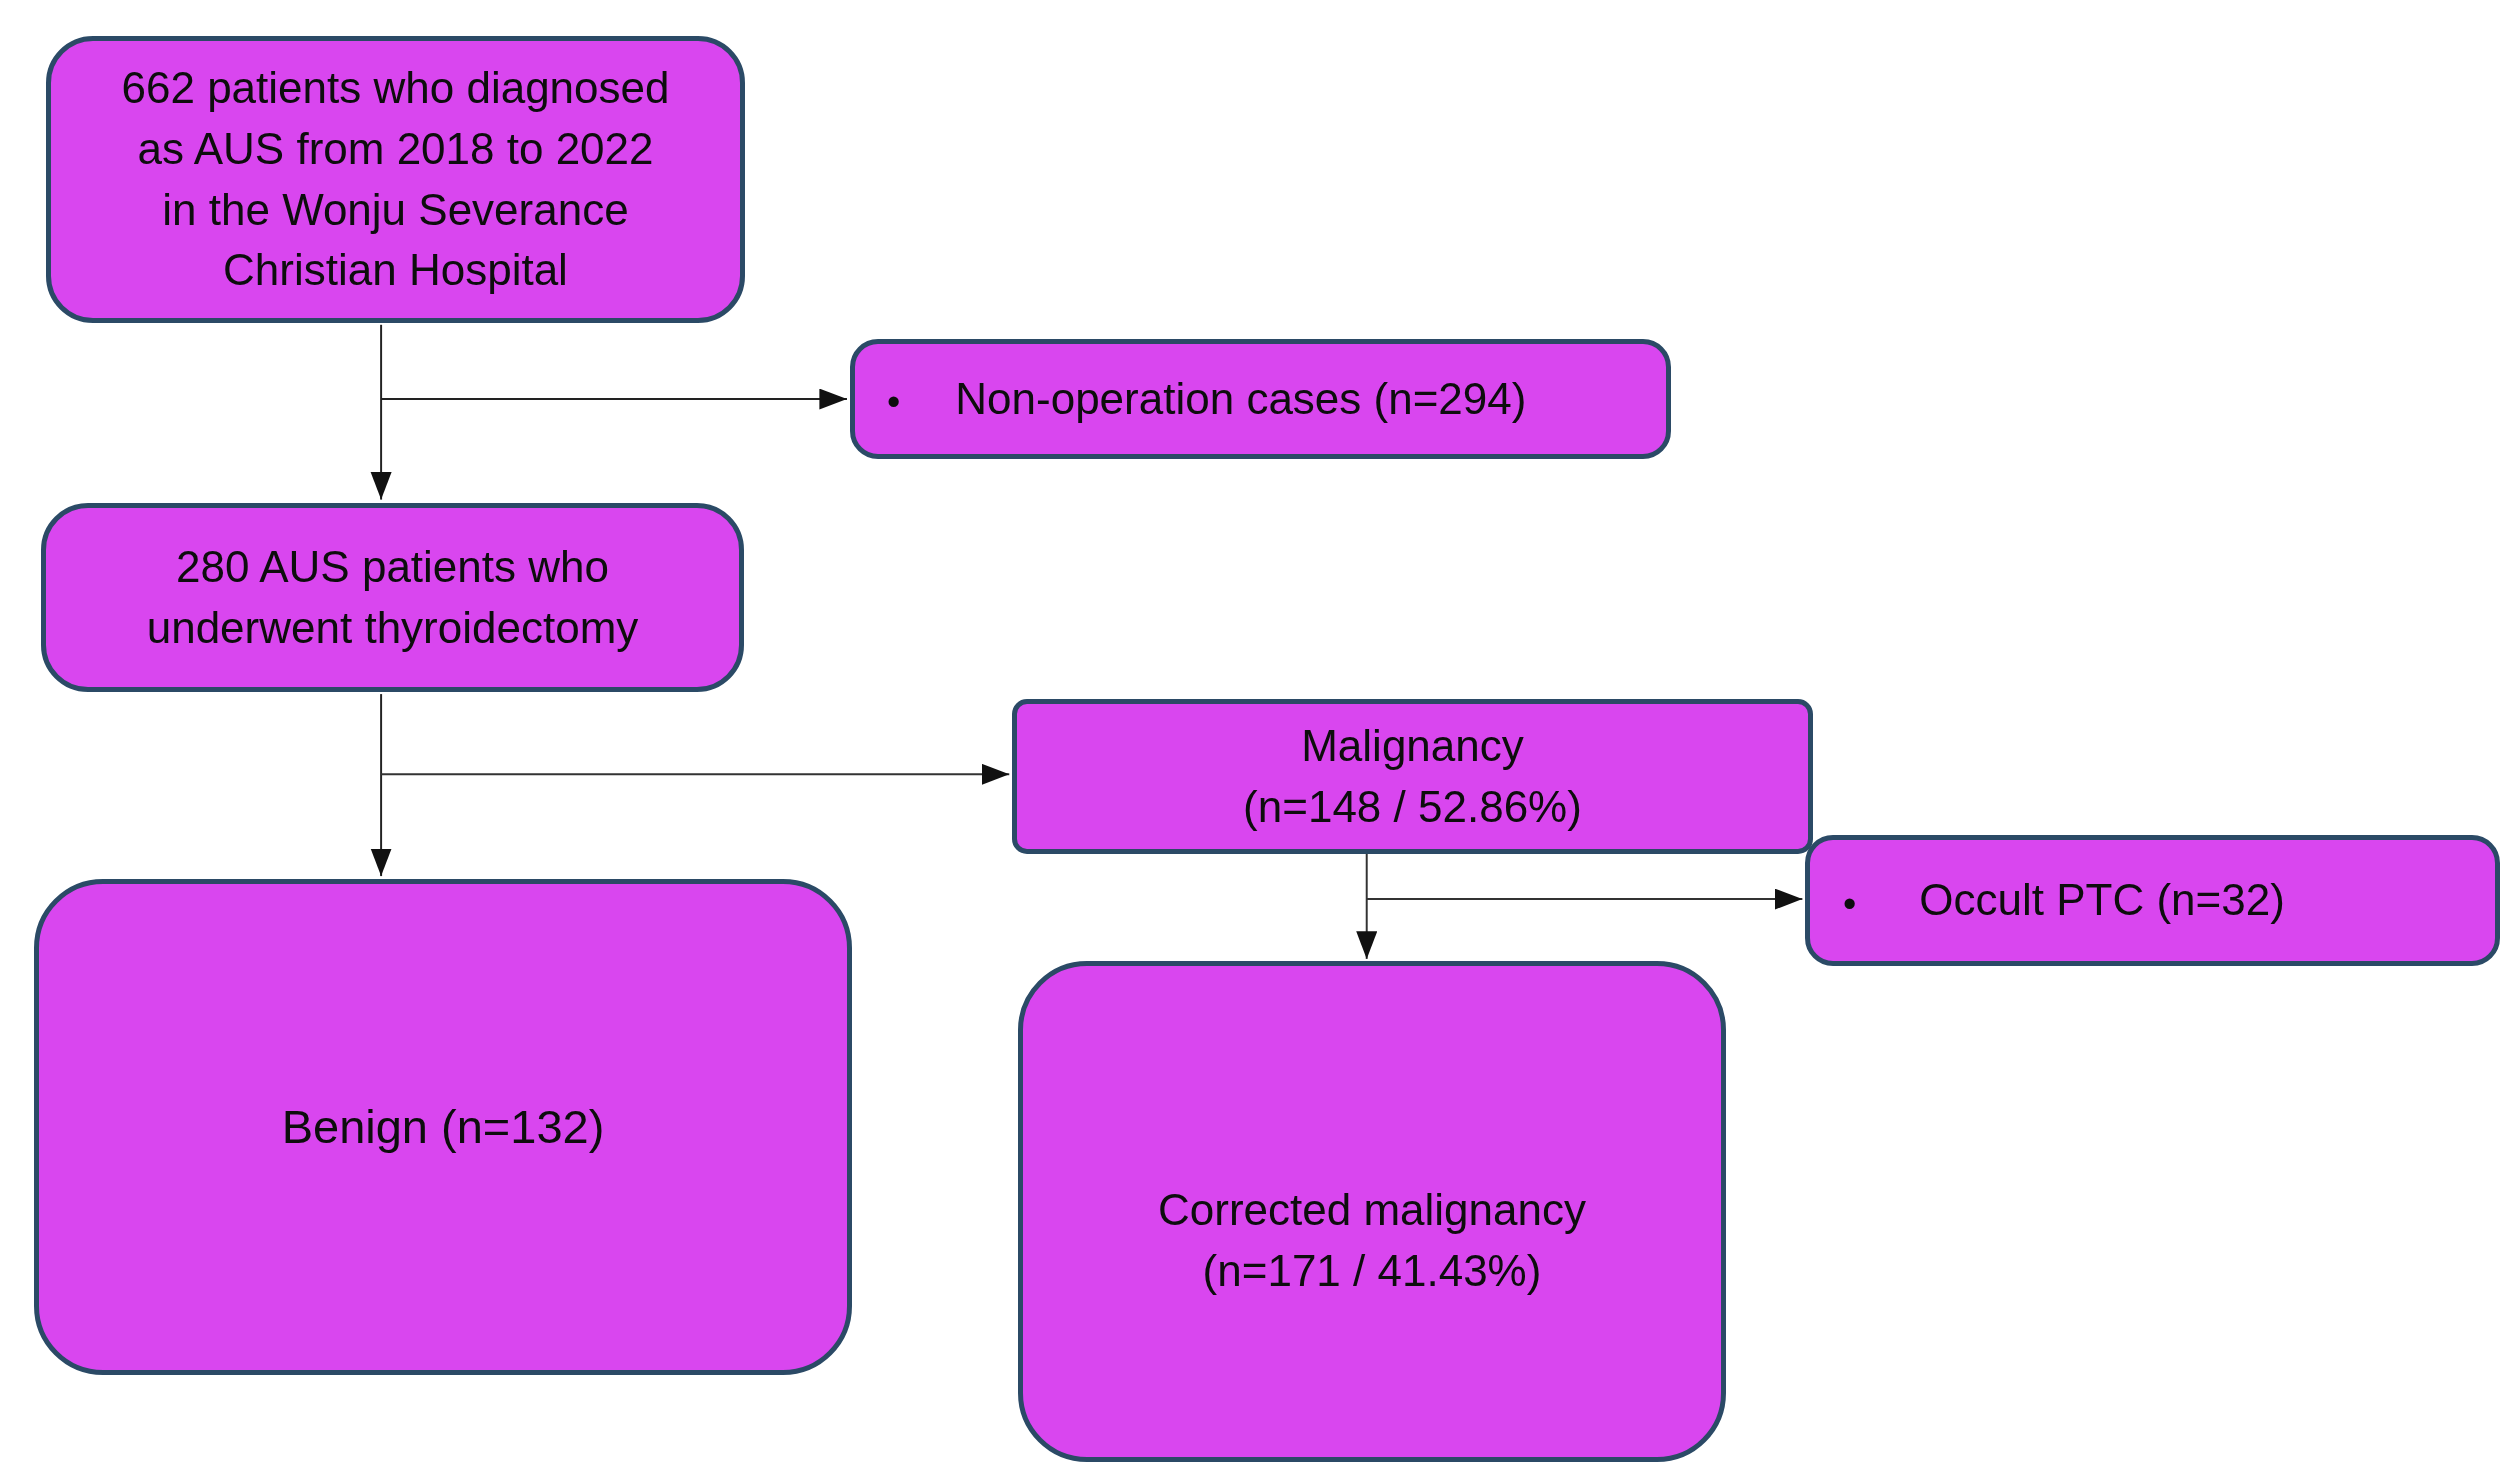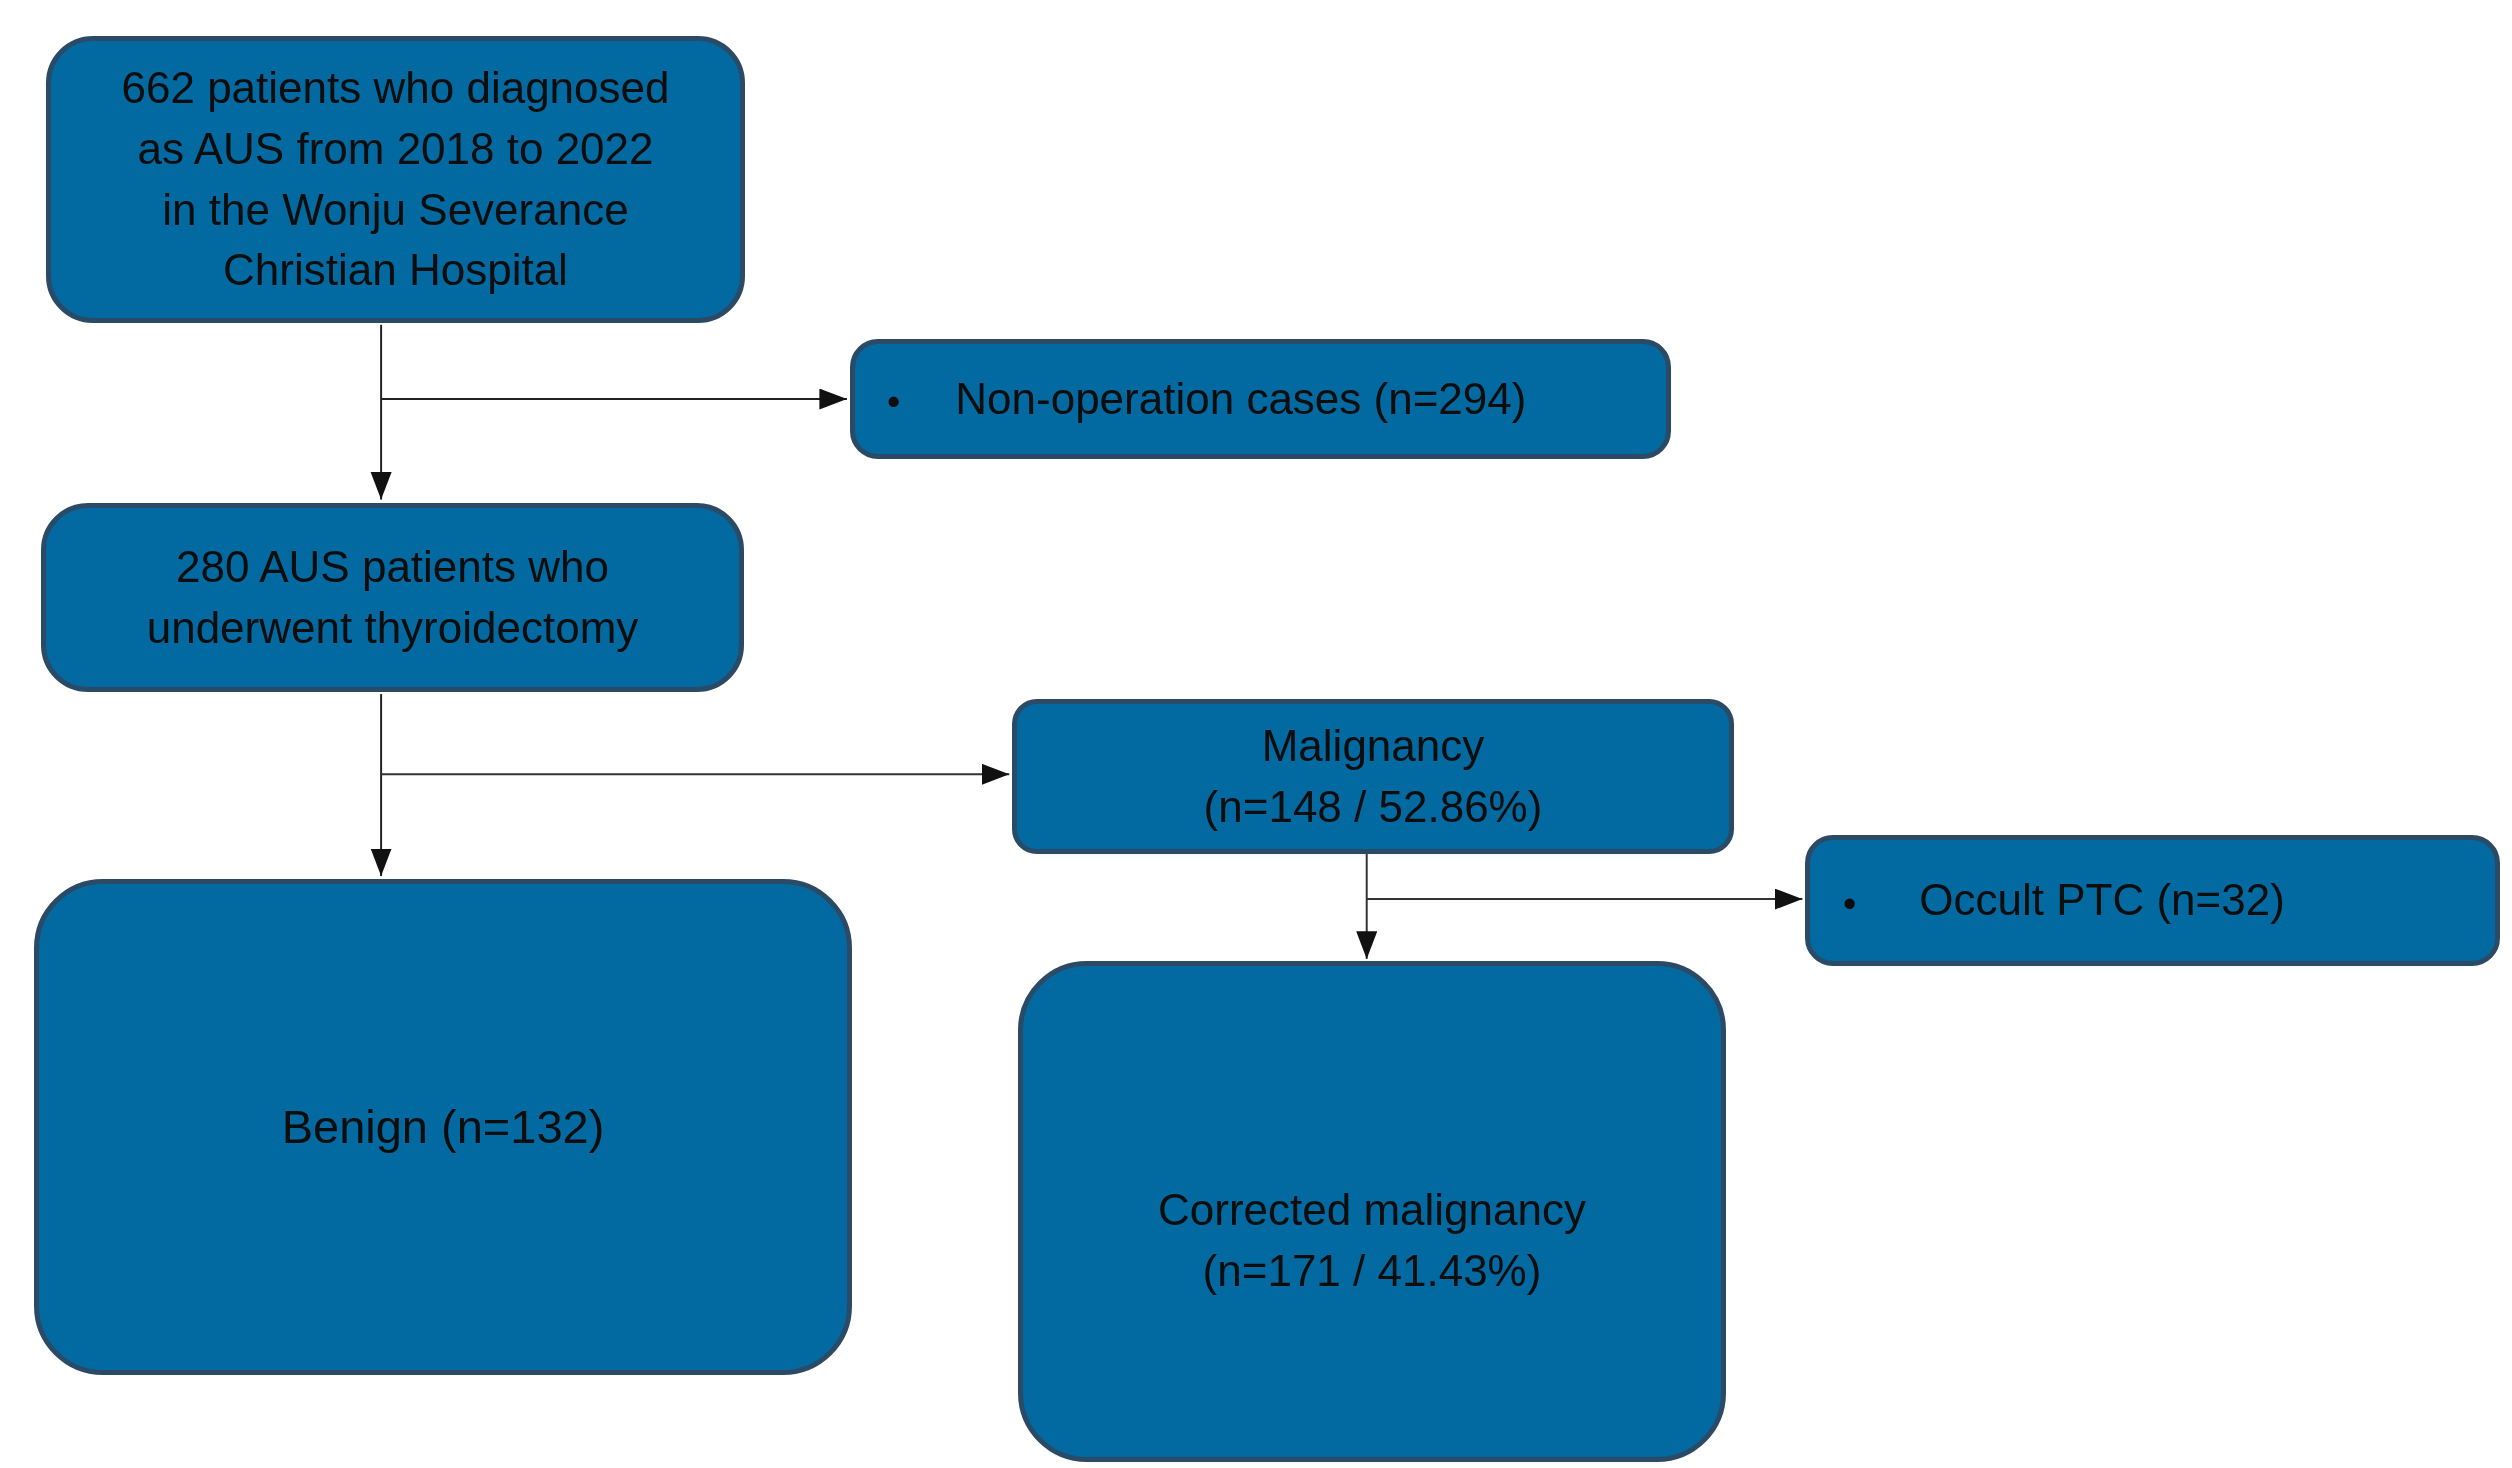--- a/index.html
+++ b/index.html
@@ -20,37 +20,37 @@
     position: absolute;
     left: 0;
     top: 0;
     width: 2512px;
     height: 1469px;
     pointer-events: none;
   }
   .node {
     position: absolute;
     box-sizing: border-box;
-    background: #0369a1;
+    background: #d946ef;
     border: 5.3px solid #2b4a66;
     display: flex;
     align-items: center;
     justify-content: center;
     text-align: center;
     font-size: 44px;
     line-height: 1.38;
     color: #0d0d0d;
   }
   .node-text {
     white-space: pre-line;
   }
   
   .n-initial   { left: 46px;   top: 36px;   width: 699px; height: 287px; border-radius: 47px; }
   .n-thyroid   { left: 41px;   top: 503px;  width: 703px; height: 189px; border-radius: 47px; }
-  .n-malig     { left: 1012px; top: 699px; width: 722px; height: 155px; border-radius: 25px; }
+  .n-malig     { left: 1012px; top: 699px; width: 801px; height: 155px; border-radius: 15px; }
   .n-benign    { left: 34px;   top: 879px; width: 818px; height: 496px; border-radius: 69px; font-size: 47px; }
   .n-corrected { left: 1018px; top: 961px; width: 708px; height: 501px; border-radius: 69px; padding-top: 59px; }
   
   .bullet-node {
     justify-content: flex-start;
     text-align: left;
   }
   .n-nonop  { left: 850px; top: 339px;  width: 821px; height: 120px; border-radius: 28px; padding-left: 32px; }
   .n-occult { left: 1805px; top: 835px; width: 695px; height: 131px; border-radius: 28px; padding-left: 33px; }
   .bullet {

